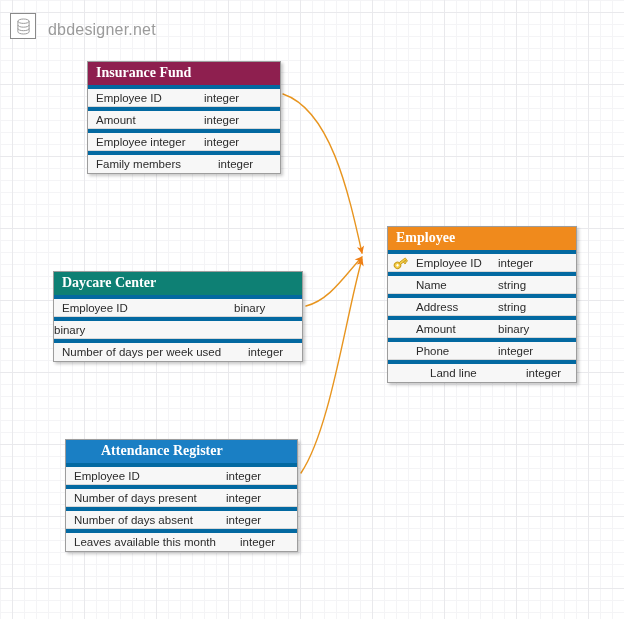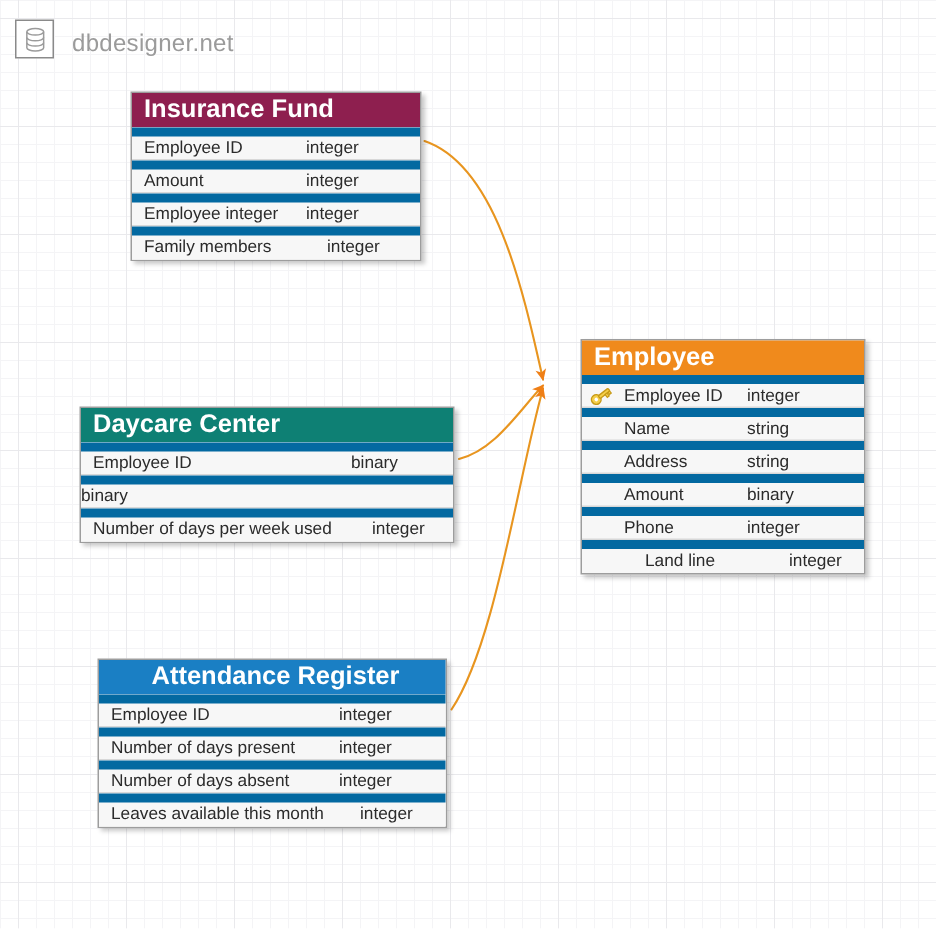--- a/index.html
+++ b/index.html
@@ -65,36 +65,37 @@
 
   
   .entity {
     position: absolute;
     background: #ffffff;
     border: 1px solid #9d9d9d;
     box-shadow: 2px 2px 3px rgba(0,0,0,0.22);
     box-sizing: border-box;
   }
   .entity-header {
-    font-size: 17px;
+    font-size: 14px;
     font-weight: bold;
     color: #ffffff;
     padding: 4px 8px 5px 8px;
     line-height: 14px;
     white-space: nowrap;
+    font-family: Liberation Serif, serif;
   }
   .entity-rows {
     background: #ffffff;
   }
   .entity-row {
     display: flex;
     align-items: center;
     height: 22px;
     background: #f7f7f7;
-    border-top: 6px solid #0369a1;
+    border-top: 4px solid #0369a1;
     border-bottom: 1px solid #d8d8d8;
     font-size: 11.5px;
     color: #2b2b2b;
     box-sizing: border-box;
   }
   .entity-row:last-child {
     border-bottom: none;
     gap: 14px;
   }
   .row-key {

